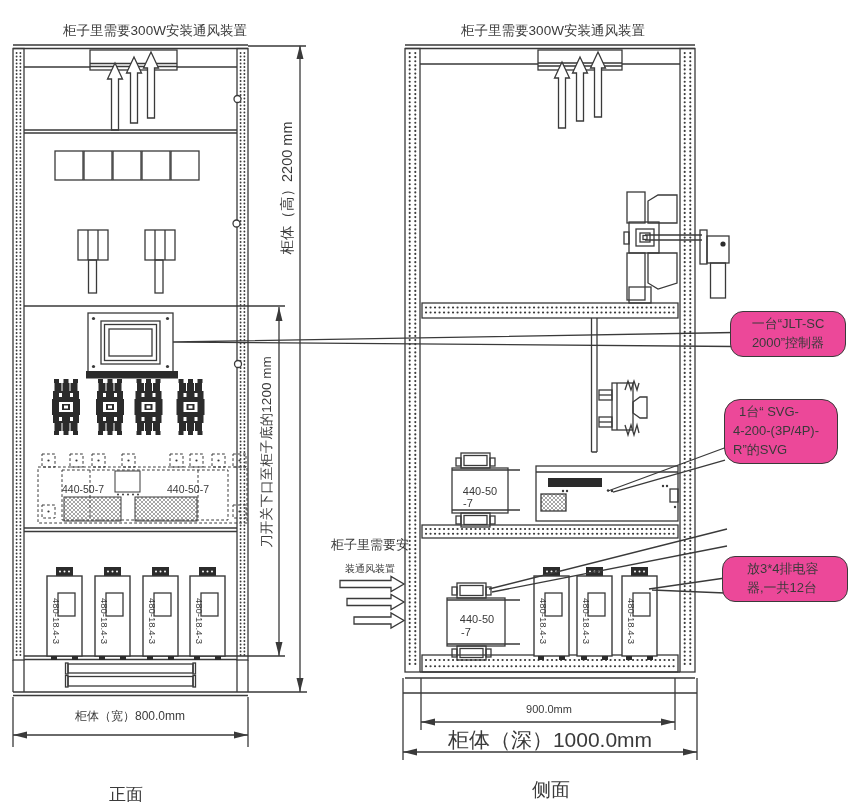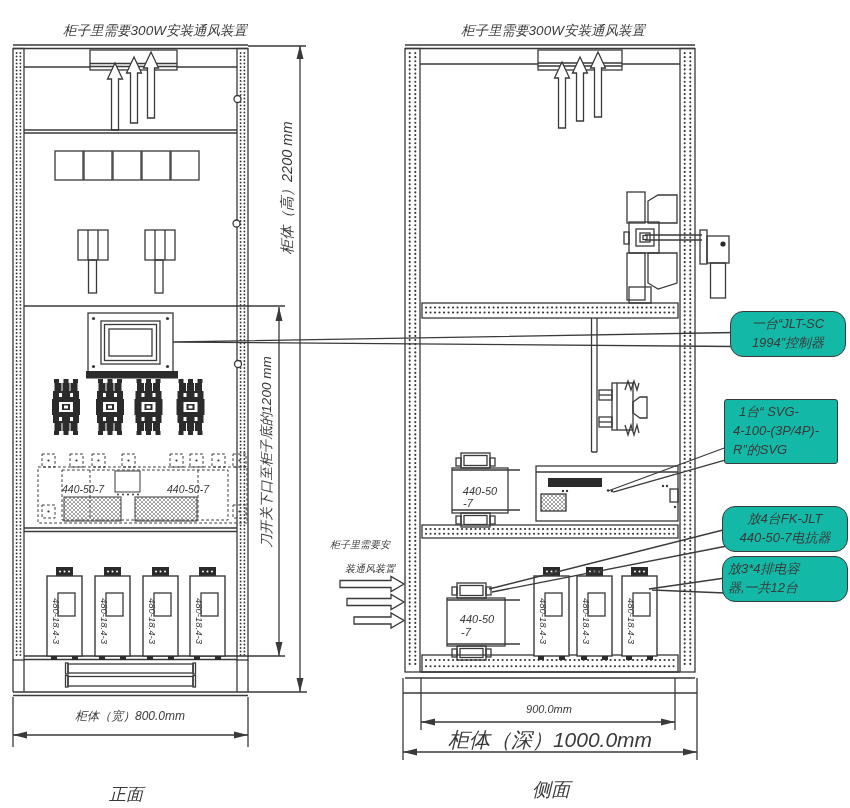--- a/index.html
+++ b/index.html
@@ -1,22 +1,22 @@
 <!DOCTYPE html>
 <html><head>
 <meta charset="utf-8">
 <style>
   html,body{margin:0;padding:0;background:#fff;}
   #stage{position:relative;width:850px;height:808px;background:#fff;overflow:hidden;
-         font-family:"Liberation Sans","DejaVu Sans",sans-serif;font-style:italic;}
+         font-family:"Liberation Sans","DejaVu Sans",sans-serif;}
   #lineart{position:absolute;left:0;top:0;}
   .lbl{position:absolute;color:#3a3a3a;transform:translate(-50%,-50%);white-space:nowrap;}
   .rot-ccw{transform:translate(-50%,-50%) rotate(-90deg);}
   .rot-cw{transform:translate(-50%,-50%) rotate(90deg);}
-  .callout{position:absolute;border:1.6px solid #3a3a3a;border-radius:13px;background:#14b8a6;
+  .callout{position:absolute;border:1.6px solid #3a3a3a;border-radius:13px;background:#ec4899;
            color:#3a3a3a;font-size:13px;line-height:1.45;padding:3px 6px;box-sizing:border-box;}
   .callout div{white-space:nowrap;}
 </style>
 </head>
 <body>
 
 <div id="stage">
 
 <svg id="lineart" width="850" height="808" viewBox="0 0 850 808" stroke="#3a3a3a" fill="none" stroke-width="1.3">
   <defs>
@@ -355,47 +355,43 @@
 <div class="lbl" style="left:126px;top:794px;font-size:17px;">正面</div>
 
 <div class="lbl" style="left:83px;top:489px;font-size:10.5px;">440-50-7</div>
 <div class="lbl" style="left:188px;top:489px;font-size:10.5px;">440-50-7</div>
 
 <div class="lbl rot-cw" style="left:56px;top:621px;font-size:9.5px;">480-18.4-3</div>
 <div class="lbl rot-cw" style="left:104px;top:621px;font-size:9.5px;">480-18.4-3</div>
 <div class="lbl rot-cw" style="left:152px;top:621px;font-size:9.5px;">480-18.4-3</div>
 <div class="lbl rot-cw" style="left:199px;top:621px;font-size:9.5px;">480-18.4-3</div>
 
-<div class="lbl" style="left:360px;top:545px;font-size:10px;">柜子里需要安</div>
+<div class="lbl" style="left:370px;top:545px;font-size:13px;">柜子里需要安</div>
 <div class="lbl" style="left:370px;top:569px;font-size:10px;">装通风装置</div>
 
 <div class="lbl" style="left:480px;top:491px;font-size:11px;">440-50</div>
 <div class="lbl" style="left:468px;top:503px;font-size:11px;">-7</div>
 <div class="lbl" style="left:477px;top:619px;font-size:11px;">440-50</div>
 <div class="lbl" style="left:466px;top:632px;font-size:11px;">-7</div>
 
 <div class="lbl rot-cw" style="left:543px;top:621px;font-size:9.5px;">480-18.4-3</div>
 <div class="lbl rot-cw" style="left:586px;top:621px;font-size:9.5px;">480-18.4-3</div>
 <div class="lbl rot-cw" style="left:631px;top:621px;font-size:9.5px;">480-18.4-3</div>
 
 <div class="lbl" style="left:549px;top:709px;font-size:11px;">900.0mm</div>
 <div class="lbl" style="left:550px;top:740px;font-size:21px;">柜体（深）1000.0mm</div>
 <div class="lbl" style="left:551px;top:790px;font-size:19px;">侧面</div>
 
 <div class="callout" style="left:730px;top:311px;width:116px;text-align:center;">
   <div>一台“JLT-SC</div>
-  <div>1994”控制器</div>
+  <div>2000”控制器</div>
 </div>
-<div class="callout" style="left:724px;top:399px;width:114px;border-radius:3px;text-align:left;padding-left:8px;">
+<div class="callout" style="left:724px;top:399px;width:114px;border-radius:16px;text-align:left;padding-left:8px;">
   <div style="padding-left:6px;">1台“ SVG-</div>
-  <div>4-100-(3P/4P)-</div>
+  <div>4-200-(3P/4P)-</div>
   <div>R”的SVG</div>
 </div>
-<div class="callout" style="left:722px;top:506px;width:126px;text-align:center;">
-  <div>放4台FK-JLT</div>
-  <div>440-50-7电抗器</div>
-</div>
-<div class="callout" style="left:722px;top:556px;width:126px;text-align:left;padding-left:5px;">
+<div class="callout" style="left:722px;top:556px;width:126px;text-align:left;padding-left:24px;">
   <div>放3*4排电容</div>
   <div>器,一共12台</div>
 </div>
 
 </div>
 
 </body></html>

